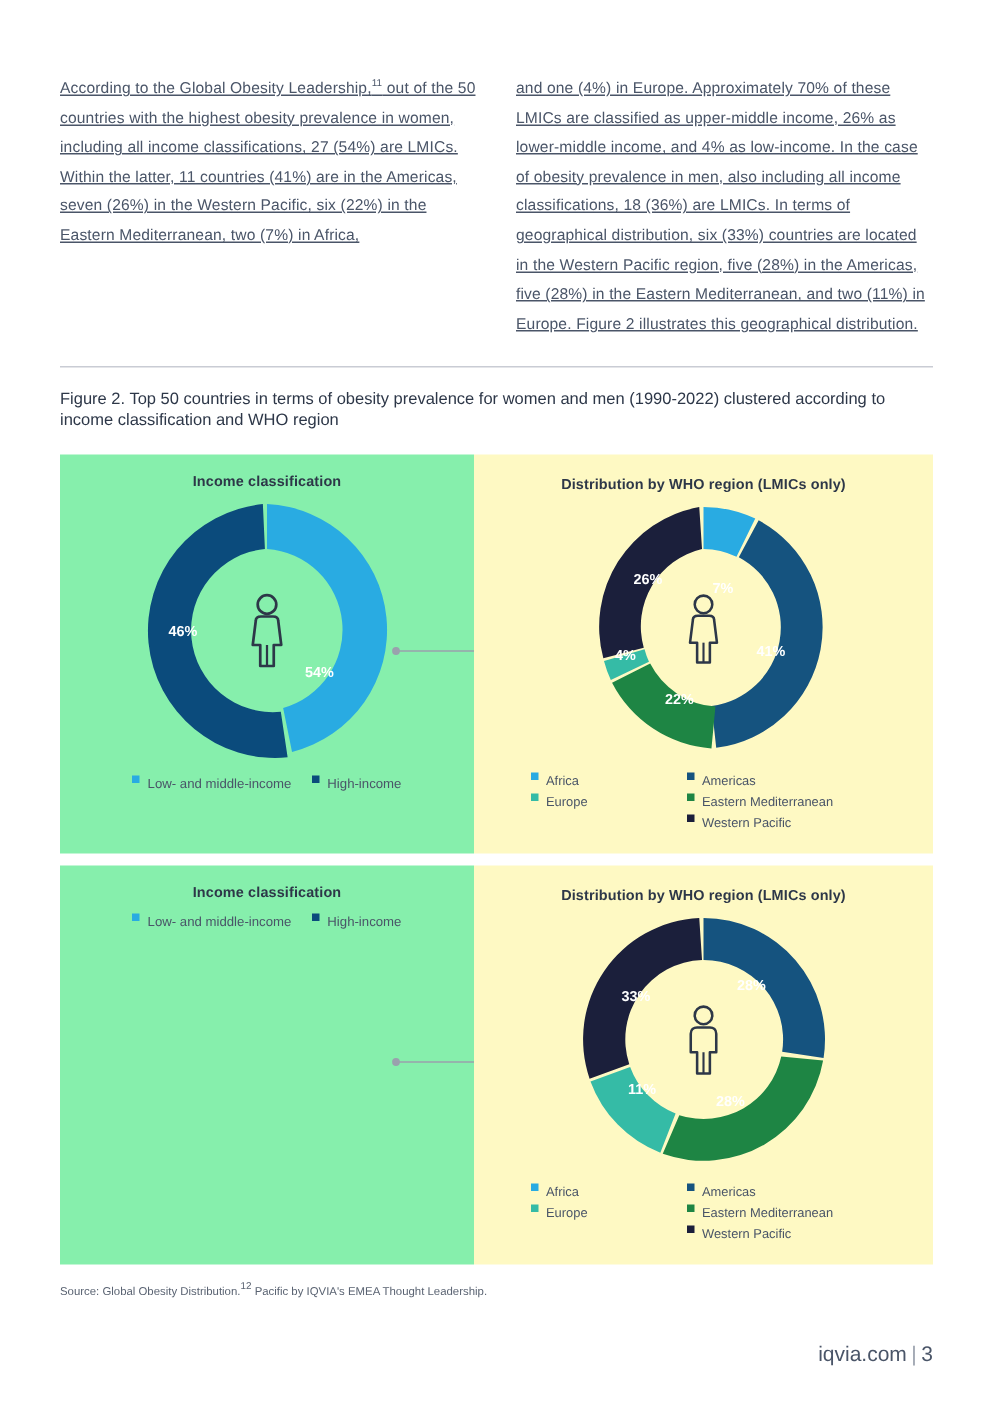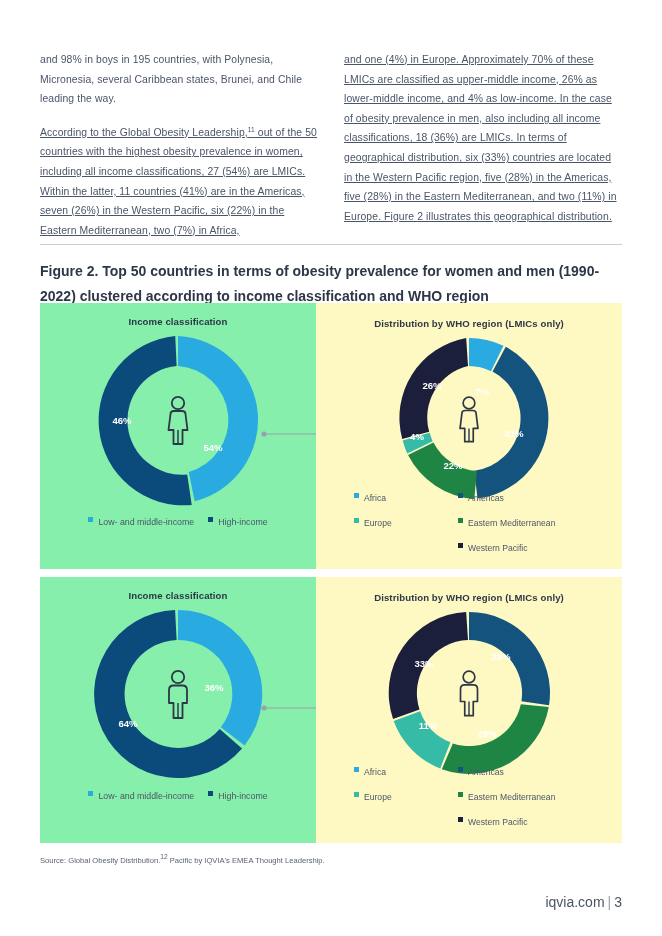--- a/index.html
+++ b/index.html
@@ -51,23 +51,23 @@
     height: 1px;
     background: #c9ccd4;
   }
 
   
   .figure-title {
     position: absolute;
     left: 40px;
     top: 259px;
     width: 580px;
-    font-size: 14px;
-    font-weight: bold;
-    line-height: 25px;
+    font-size: 11px;
+    font-weight: normal;
+    line-height: 14px;
     color: #2d3748;
   }
 
   
   .charts {
     position: absolute;
     left: 40px;
     top: 303px;
     width: 582px;
   }
@@ -146,21 +146,21 @@
   }
   .legend-who {
     position: absolute;
     left: 38px;
     bottom: 16px;
     width: 250px;
     display: flex;
     font-size: 8.6px;
     color: #4a5568;
   }
-  .legend-who .lcol { display: flex; flex-direction: column; gap: 15px; }
+  .legend-who .lcol { display: flex; flex-direction: column; gap: 4px; }
   .legend-who .lcol.a { width: 104px; }
 
   
   .connector {
     position: absolute;
     top: 126px;
     left: 220px;
     width: 98px;
     height: 10px;
   }
@@ -180,21 +180,20 @@
     font-size: 14px;
     color: #4a5568;
   }
   .footer .sep { color: #9aa1ad; padding: 0 3px; }
 </style>
 </head>
 <body>
 
 <div class="text-columns">
   <div class="col">
-    <p>and 98% in boys in 195 countries, with Polynesia, Micronesia, several Caribbean states, Brunei, and Chile leading the way.</p>
     <p><span>According to the Global Obesity Leadership,</span><sup>11</sup><span> out of the 50 countries with the highest obesity prevalence in women, including all income classifications, 27 (54%) are LMICs. Within the latter, 11 countries (41%) are in the Americas, seven (26%) in the Western Pacific, six (22%) in the Eastern Mediterranean, two (7%) in Africa,</span></p>
   </div>
   <div class="col">
     <p>and one (4%) in Europe. Approximately 70% of these LMICs are classified as upper-middle income, 26% as lower-middle income, and 4% as low-income. In the case of obesity prevalence in men, also including all income classifications, 18 (36%) are LMICs. In terms of geographical distribution, six (33%) countries are located in the Western Pacific region, five (28%) in the Americas, five (28%) in the Eastern Mediterranean, and two (11%) in Europe. Figure 2 illustrates this geographical distribution.</p>
   </div>
 </div>
 
 <div class="divider"></div>
 
 <div class="figure-title">Figure 2. Top 50 countries in terms of obesity prevalence for women and men (1990-2022) clustered according to income classification and WHO region</div>
@@ -296,35 +295,20 @@
         </div>
       </div>
     </div>
   </div>
 
   <div class="chart-row second">
 
     <div class="panel-left">
       <div class="chart-heading">Income classification</div>
 
-      <div class="donut-wrap" style="width:178px;height:178px;margin-top:4px;">
-        <svg width="178" height="178" viewBox="0 0 178 178">
-
-          <path d="M 89 5 A 84 84 0 0 1 155.63 140.47 L 131.85 122.23 A 54 54 0 0 0 89 35 Z" fill="#29ABE2"></path>
-
-          <path d="M 153.02 143.51 A 84 84 0 1 1 86.07 5.05 L 87.62 35.01 A 54 54 0 1 0 130.66 124.0 Z" fill="#0B4B7C"></path>
-          <text class="slice-label" x="125" y="86" text-anchor="middle">36%</text>
-          <text class="slice-label" x="39" y="122" text-anchor="middle">64%</text>
-        </svg>
-        <svg class="person-icon" width="36" height="52" viewBox="0 0 36 52">
-          <circle cx="18" cy="9" r="6.2" fill="none" stroke="#2d3748" stroke-width="1.8"></circle>
-          <path d="M 9 22 C 9 19 11 17.5 13.5 17.5 L 22.5 17.5 C 25 17.5 27 19 27 22 L 27 35 L 22.5 35 L 22.5 50 L 13.5 50 L 13.5 35 L 9 35 Z" fill="none" stroke="#2d3748" stroke-width="1.8" stroke-linejoin="round"></path>
-          <line x1="18" y1="35" x2="18" y2="50" stroke="#2d3748" stroke-width="1.5"></line>
-        </svg>
-      </div>
 
       <div class="legend-income">
         <span class="legend-item">
           <span class="swatch" style="background:#29ABE2"></span>
           <span>Low- and middle-income</span>
         </span>
         <span class="legend-item">
           <span class="swatch" style="background:#0B4B7C"></span>
           <span>High-income</span>
         </span>

